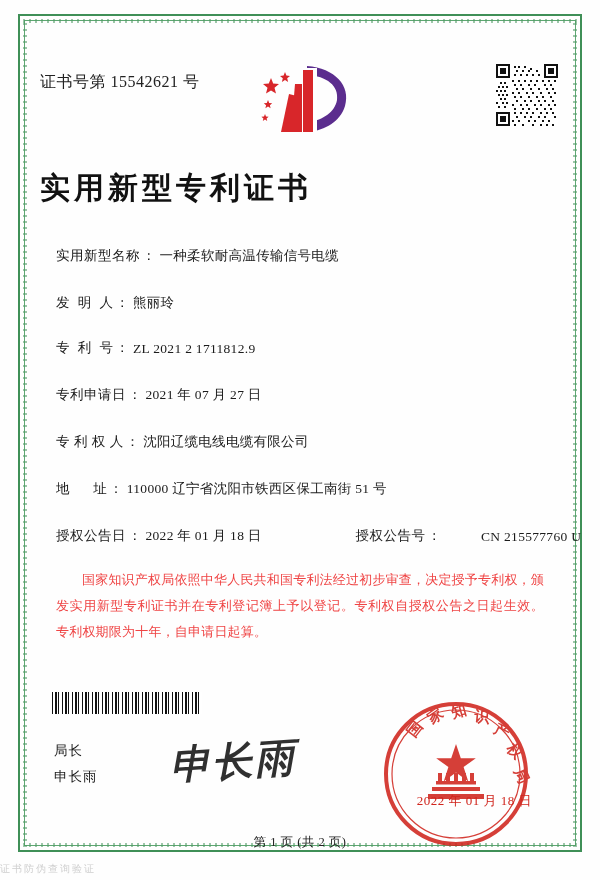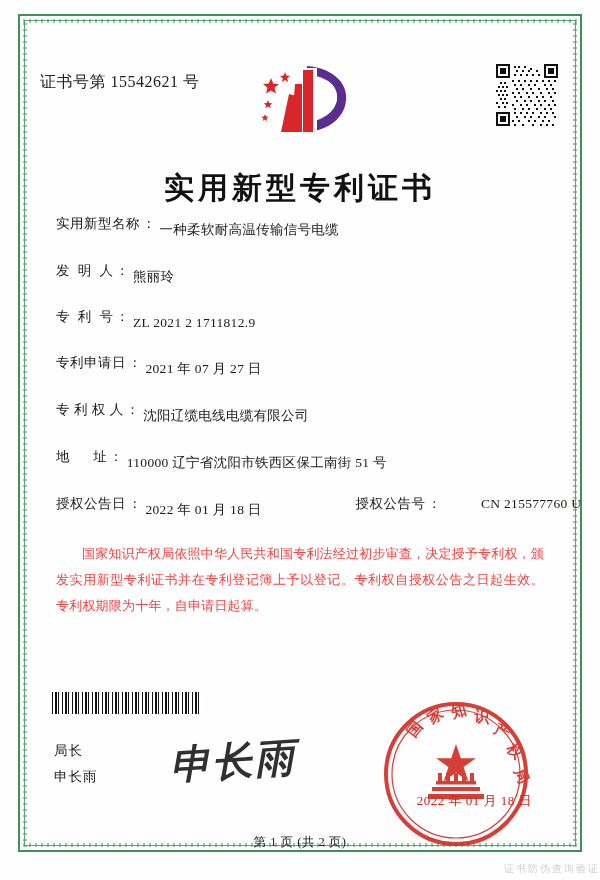--- a/index.html
+++ b/index.html
@@ -93,36 +93,37 @@
   
   .qr {
     position: absolute;
     right: 2px;
     top: 20px;
     width: 62px;
     height: 62px;
   }
 
   .doc-title {
-    text-align: center;
+    text-align: left;
     font-size: 30px;
     font-weight: bold;
     letter-spacing: 4px;
     margin-top: 14px;
+    margin-bottom: 26px;
     color: #111;
     font-family: "DejaVu Serif", "Liberation Serif", serif;
   }
 
   .fields {
     margin-left: 16px;
     margin-right: 6px;
   }
   .field-row {
     display: flex;
-    align-items: center;
+    align-items: flex-end;
     font-size: 13.5px;
     margin-bottom: 17px;
     color: #1b1b1b;
   }
   .field-label {
     flex: 0 0 auto;
     white-space: pre;
     letter-spacing: .5px;
   }
   .field-colon {
@@ -226,21 +227,21 @@
     text-align: center;
     font-size: 12.5px;
     color: #222;
     letter-spacing: .5px;
   }
   .watermark-bottom {
     position: absolute;
     left: 0;
     right: 0;
     bottom: 4px;
-    text-align: right;
+    text-align: left;
     font-size: 10px;
     color: #cfcfcf;
     letter-spacing: 2px;
   }
 </style>
 </head>
 <body>
 
 <div class="page">
 

